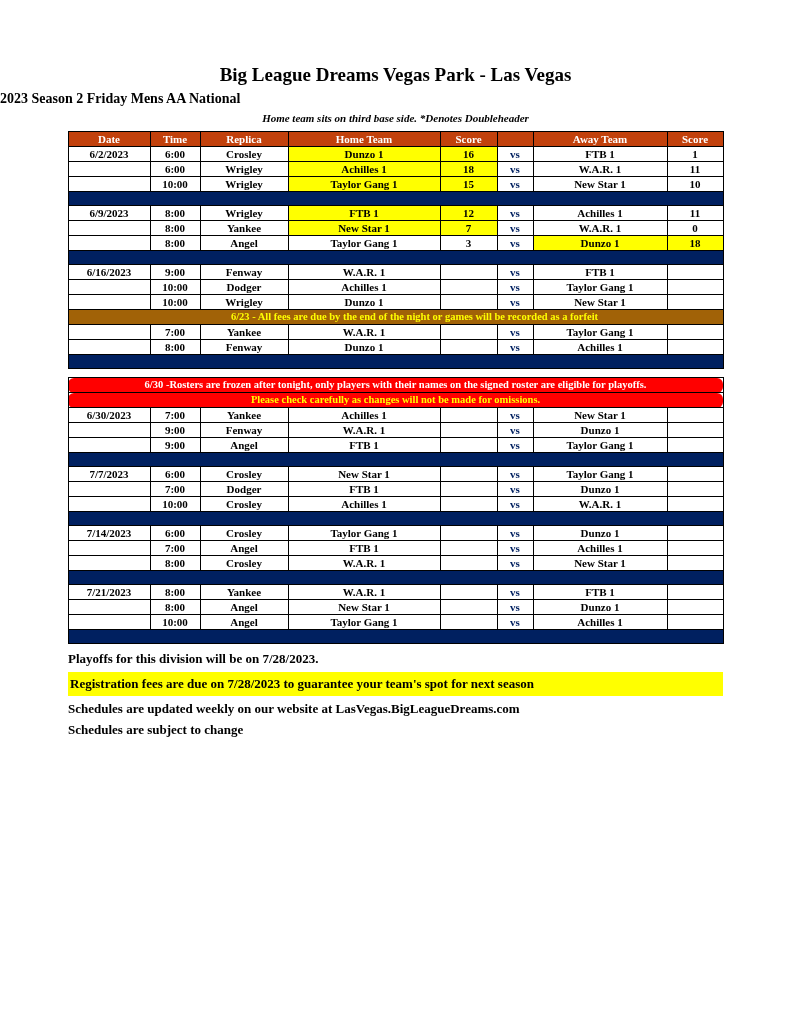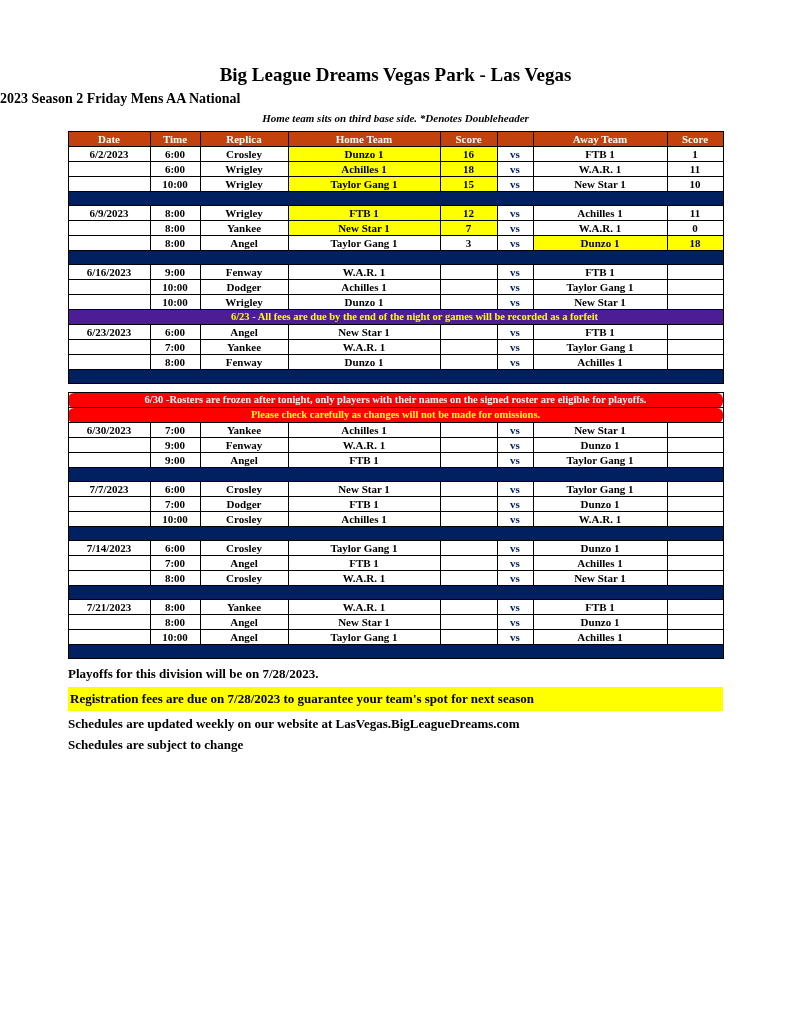--- a/index.html
+++ b/index.html
@@ -17,21 +17,21 @@
     width:655px; margin:0 auto;
   }
   table.schedule th, table.schedule td {
     border:1px solid #000; padding:0; height:14px; line-height:14px;
     font-size:11px; font-weight:bold; text-align:center;
     overflow:hidden; white-space:nowrap;
   }
   thead th { background:#c2410c; color:#ffffff; font-size:11px; }
   tr.sep td { background:#002060; height:13px; }
   tr.spacer td { border-left:none; border-right:none; background:#ffffff; height:8px; }
-  tr.notice-blue td { background:#4c1d95; color:#ffff00; font-size:10.5px;padding-left:38px; }
+  tr.notice-blue td { background:#a16207; color:#ffff00; font-size:10.5px;padding-left:38px; }
   tr.notice-red td { background:#ff0000; font-size:10.5px;border-radius:6px; }
   tr.notice-red.white td { color:#ffffff; }
   tr.notice-red.yellow td { color:#ffff00; }
   td.win { background:#ffff00; }
   td.vs { color:#002060; font-size:9px; }
 
   .footer { width:655px; margin:7px auto 0 auto; font-weight:bold; font-size:13px; }
   .footer .line { margin:0 0 5px 0; line-height:16px; }
   .footer .hl { background:#ffff00; padding:4px 2px; }
 </style>
@@ -160,30 +160,20 @@
           <td>Dunzo 1</td>
           <td></td>
           <td class="vs">vs</td>
           <td>New Star 1</td>
           <td></td>
         </tr>
         <tr class="notice-blue">
           <td colspan="8">6/23 - All fees are due by the end of the night or games will be recorded as a forfeit</td>
         </tr>
         <tr>
-          <td>6/23/2023</td>
-          <td>6:00</td>
-          <td>Angel</td>
-          <td>New Star 1</td>
-          <td></td>
-          <td class="vs">vs</td>
-          <td>FTB 1</td>
-          <td></td>
-        </tr>
-        <tr>
           <td></td>
           <td>7:00</td>
           <td>Yankee</td>
           <td>W.A.R. 1</td>
           <td></td>
           <td class="vs">vs</td>
           <td>Taylor Gang 1</td>
           <td></td>
         </tr>
         <tr>

